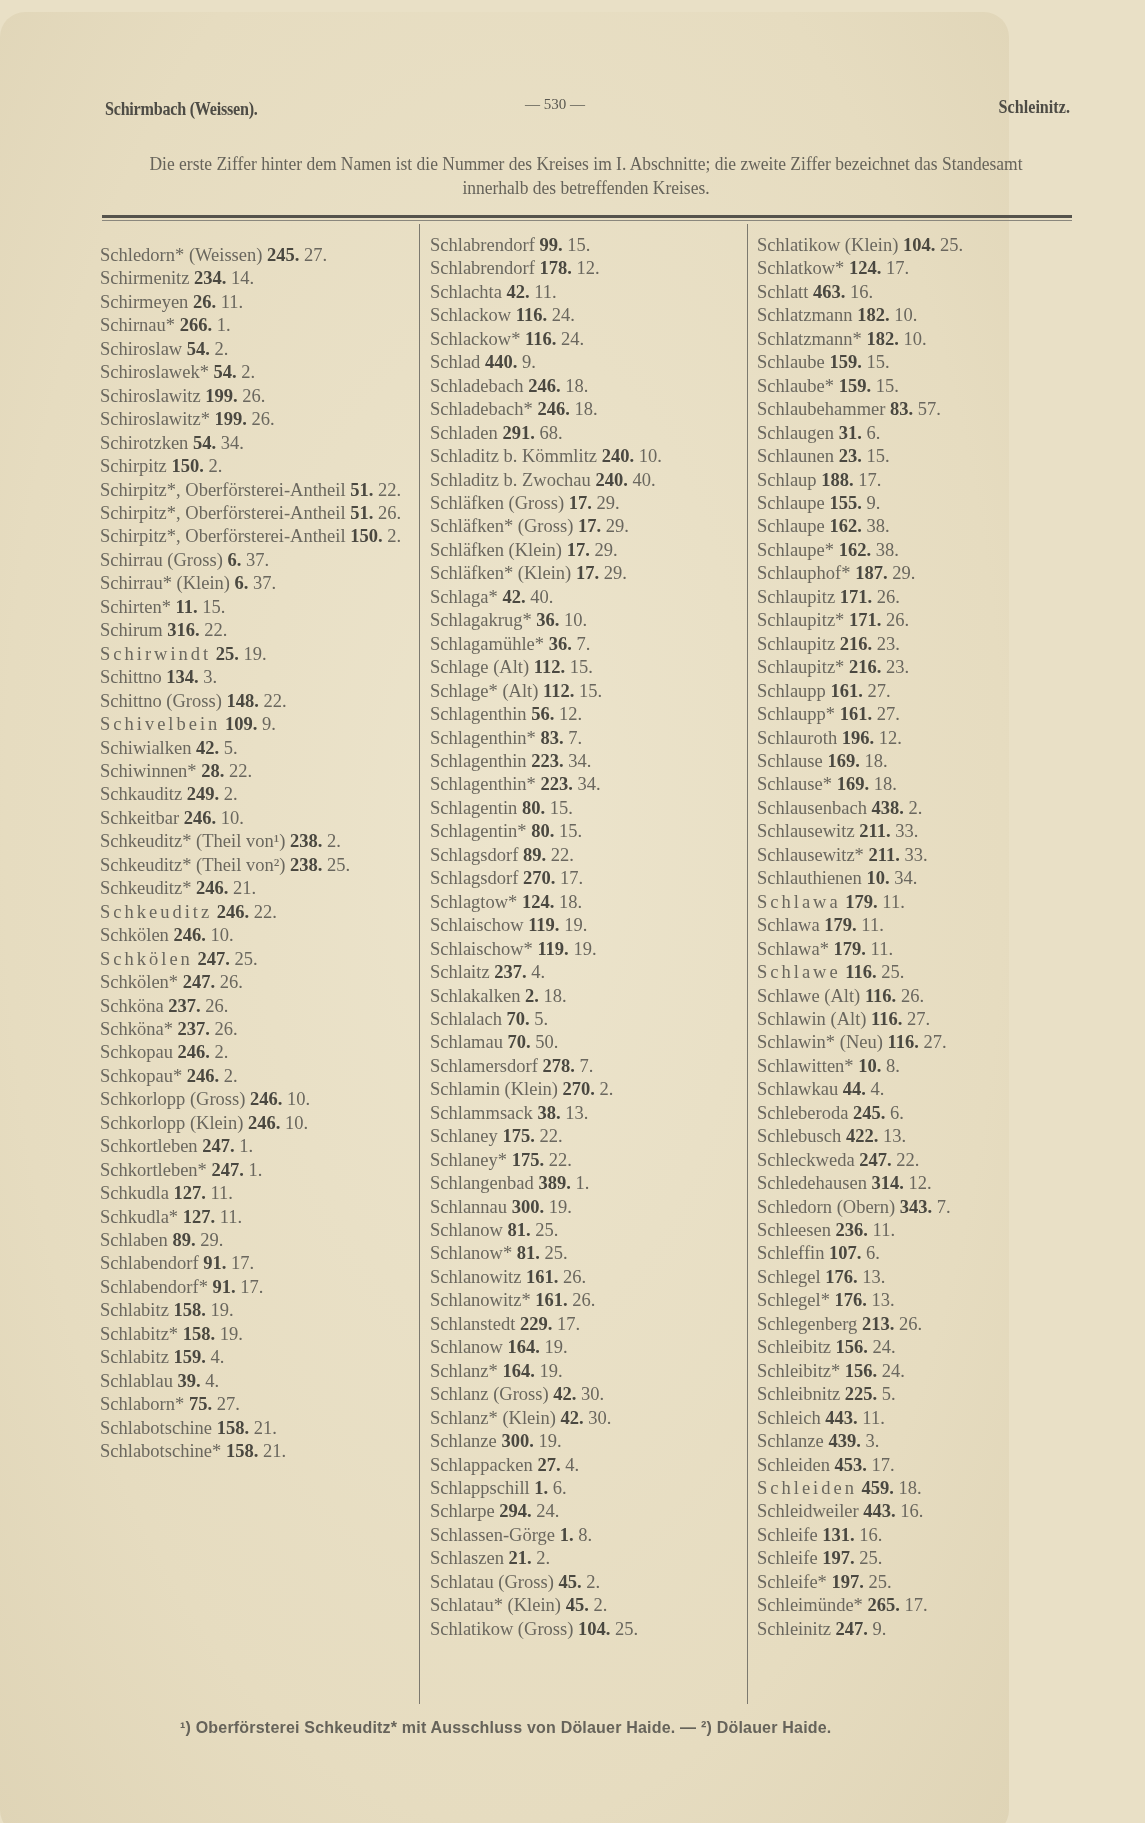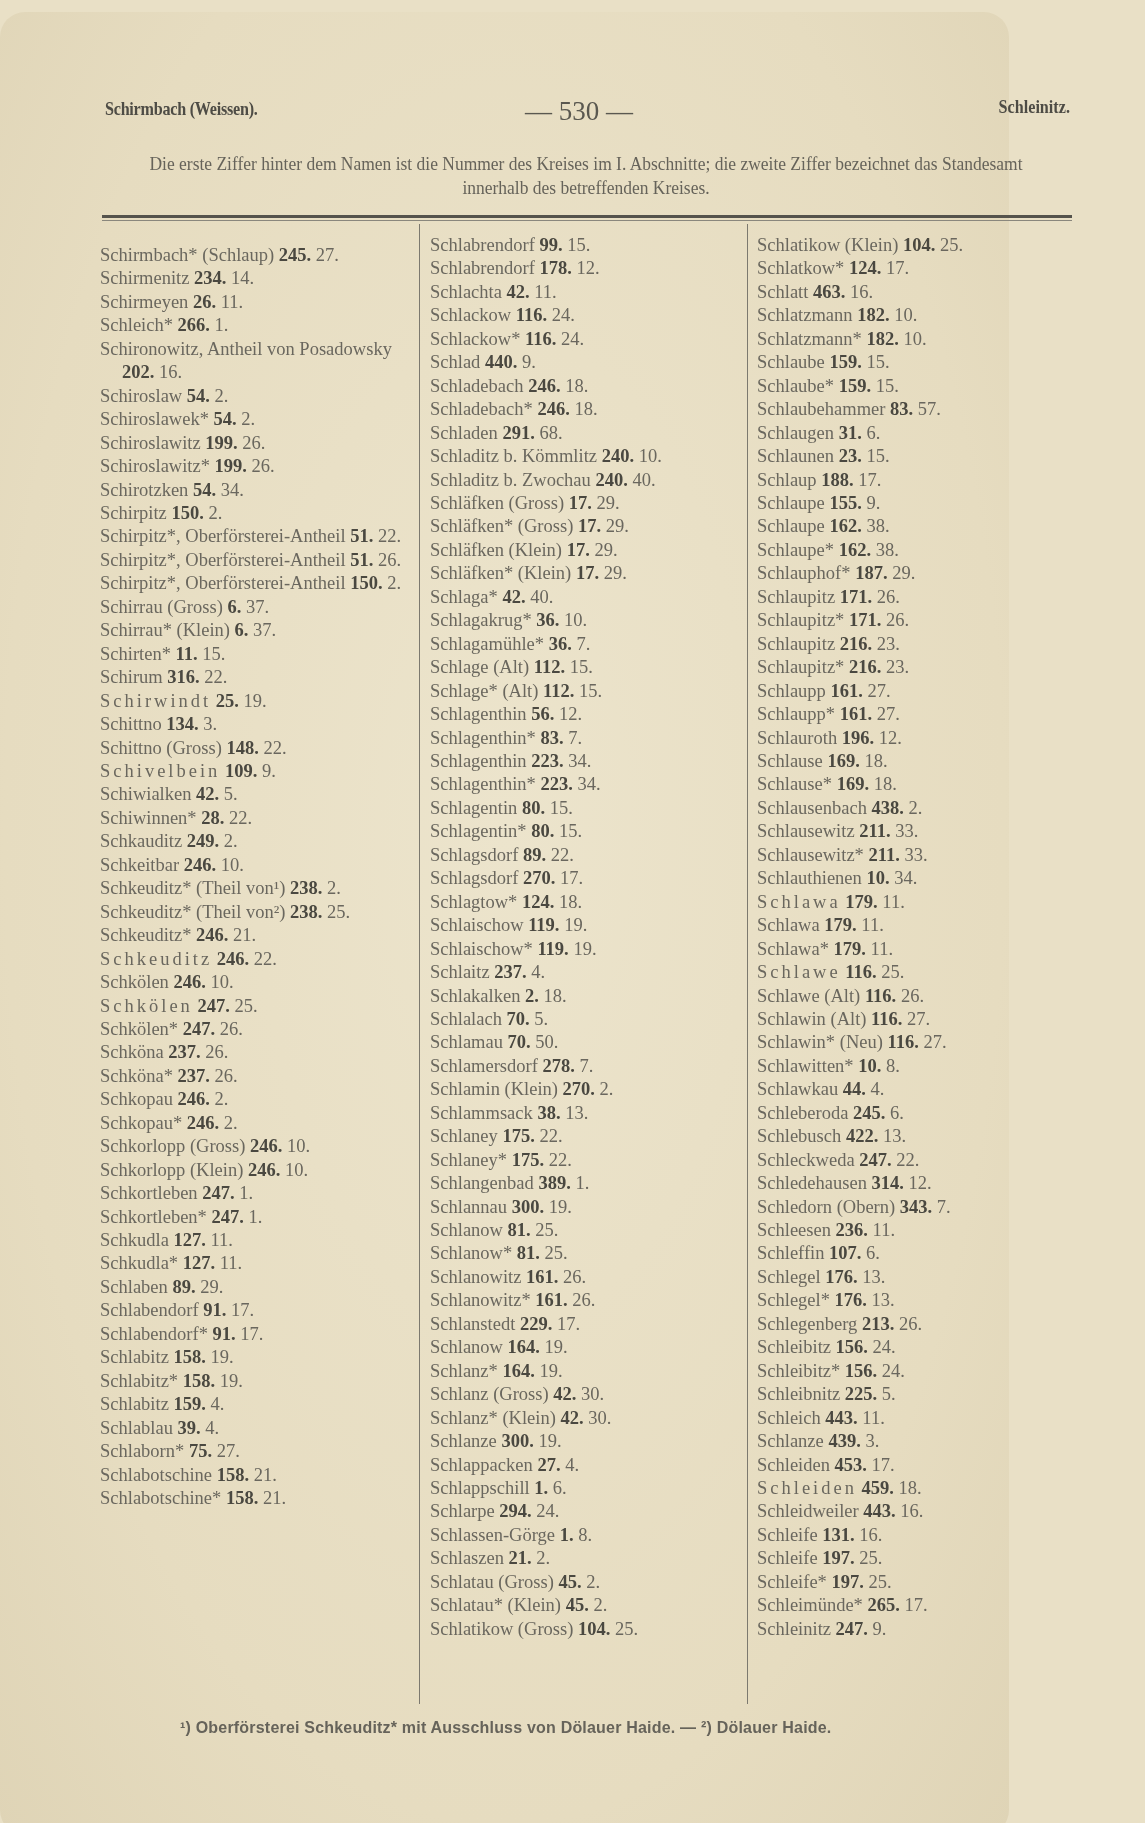--- a/index.html
+++ b/index.html
@@ -14,21 +14,21 @@
   .page {
     position: absolute; left: 0; top: 12px; width: 1009px; height: 1823px;
     background: radial-gradient(ellipse at 50% 45%, #ece4cc 0%, #e6dcc0 70%, #dfd4b6 100%);
     border-radius: 25px;
   }
   .header {
     position: absolute; top: 84px; left: 105px; width: 965px; height: 30px;
     font-family: "Liberation Serif", serif;
   }
   .header .left { position: absolute; left: 0; top: 2px; font-size: 19px; font-weight: bold; color: #4e4c45; letter-spacing: -0.3px; transform: scaleX(0.85); transform-origin: left; }
-  .header .center { position: absolute; left: 420px; top: 0; font-size: 27px; color: #5a5850; }
+  .header .center { position: absolute; left: 420px; top: 0; font-size: 15px; color: #5a5850; }
   .header .right { position: absolute; right: 0; top: 0; font-size: 19px; font-weight: bold; color: #4e4c45; transform: scaleX(0.85); transform-origin: right; }
   .intro {
     position: absolute; top: 140px; left: 100px; width: 972px;
     text-align: center; font-family: "Liberation Serif", serif;
     font-size: 19px; line-height: 24px; color: #66635a;
     transform: scaleX(0.92); transform-origin: center;
   }
   .rule-thick { position: absolute; left: 102px; top: 203px; width: 970px; height: 3px; background: #55534c; }
   .rule-thin { position: absolute; left: 102px; top: 208px; width: 970px; height: 1px; background: #8a877d; }
   .col {
@@ -65,25 +65,24 @@
 
   <div class="intro">Die erste Ziffer hinter dem Namen ist die Nummer des Kreises im I. Abschnitte; die zweite Ziffer bezeichnet das Standesamt innerhalb des betreffenden Kreises.</div>
 
   <div class="rule-thick"></div>
   <div class="rule-thin"></div>
 
   <div class="vline vline1"></div>
   <div class="vline vline2"></div>
 
   <div class="col col1">
-      <div class="entry wrap"><span class="nm">Schirmbach* (Schlaup)</span> <span class="num1">245.</span> <span class="num2">27.</span></div>
+      <div class="entry wrap"><span class="nm">Schledorn* (Weissen)</span> <span class="num1">245.</span> <span class="num2">27.</span></div>
       <div class="entry"><span class="nm">Schirmenitz</span> <span class="num1">234.</span> <span class="num2">14.</span></div>
       <div class="entry"><span class="nm">Schirmeyen</span> <span class="num1">26.</span> <span class="num2">11.</span></div>
-      <div class="entry"><span class="nm">Schleich*</span> <span class="num1">266.</span> <span class="num2">1.</span></div>
-      <div class="entry wrap"><span class="nm">Schironowitz, Antheil von Posadowsky</span> <span class="num1">202.</span> <span class="num2">16.</span></div>
+      <div class="entry"><span class="nm">Schirnau*</span> <span class="num1">266.</span> <span class="num2">1.</span></div>
       <div class="entry"><span class="nm">Schiroslaw</span> <span class="num1">54.</span> <span class="num2">2.</span></div>
       <div class="entry"><span class="nm">Schiroslawek*</span> <span class="num1">54.</span> <span class="num2">2.</span></div>
       <div class="entry"><span class="nm">Schiroslawitz</span> <span class="num1">199.</span> <span class="num2">26.</span></div>
       <div class="entry"><span class="nm">Schiroslawitz*</span> <span class="num1">199.</span> <span class="num2">26.</span></div>
       <div class="entry"><span class="nm">Schirotzken</span> <span class="num1">54.</span> <span class="num2">34.</span></div>
       <div class="entry"><span class="nm">Schirpitz</span> <span class="num1">150.</span> <span class="num2">2.</span></div>
       <div class="entry wrap"><span class="nm">Schirpitz*, Oberförsterei-Antheil</span> <span class="num1">51.</span> <span class="num2">22.</span></div>
       <div class="entry wrap"><span class="nm">Schirpitz*, Oberförsterei-Antheil</span> <span class="num1">51.</span> <span class="num2">26.</span></div>
       <div class="entry wrap"><span class="nm">Schirpitz*, Oberförsterei-Antheil</span> <span class="num1">150.</span> <span class="num2">2.</span></div>
       <div class="entry"><span class="nm">Schirrau (Gross)</span> <span class="num1">6.</span> <span class="num2">37.</span></div>

